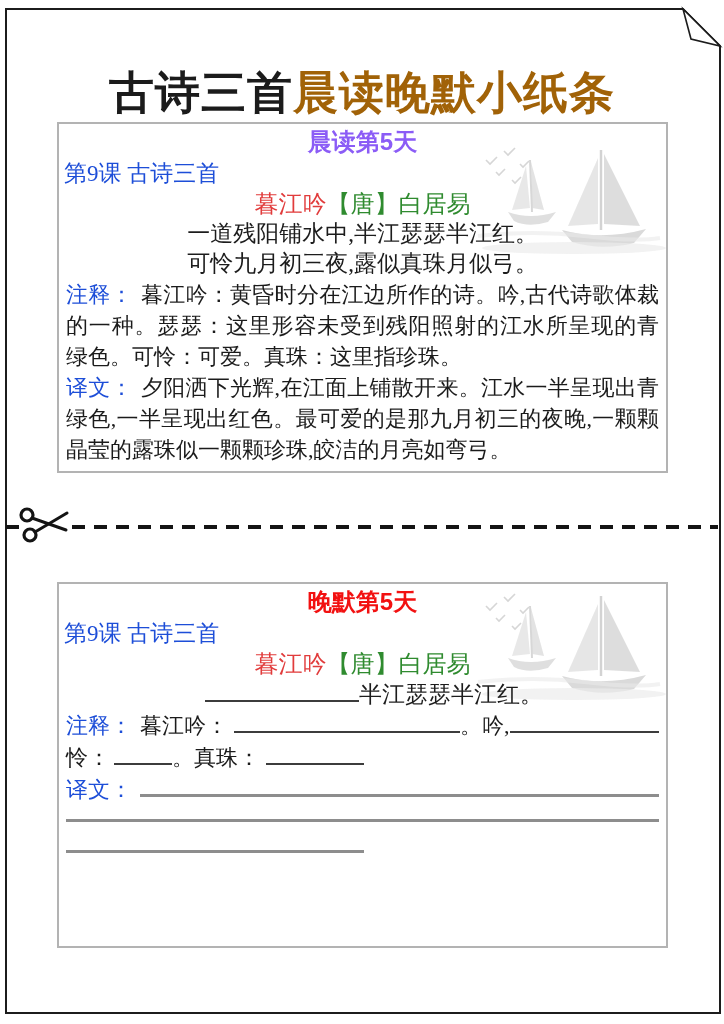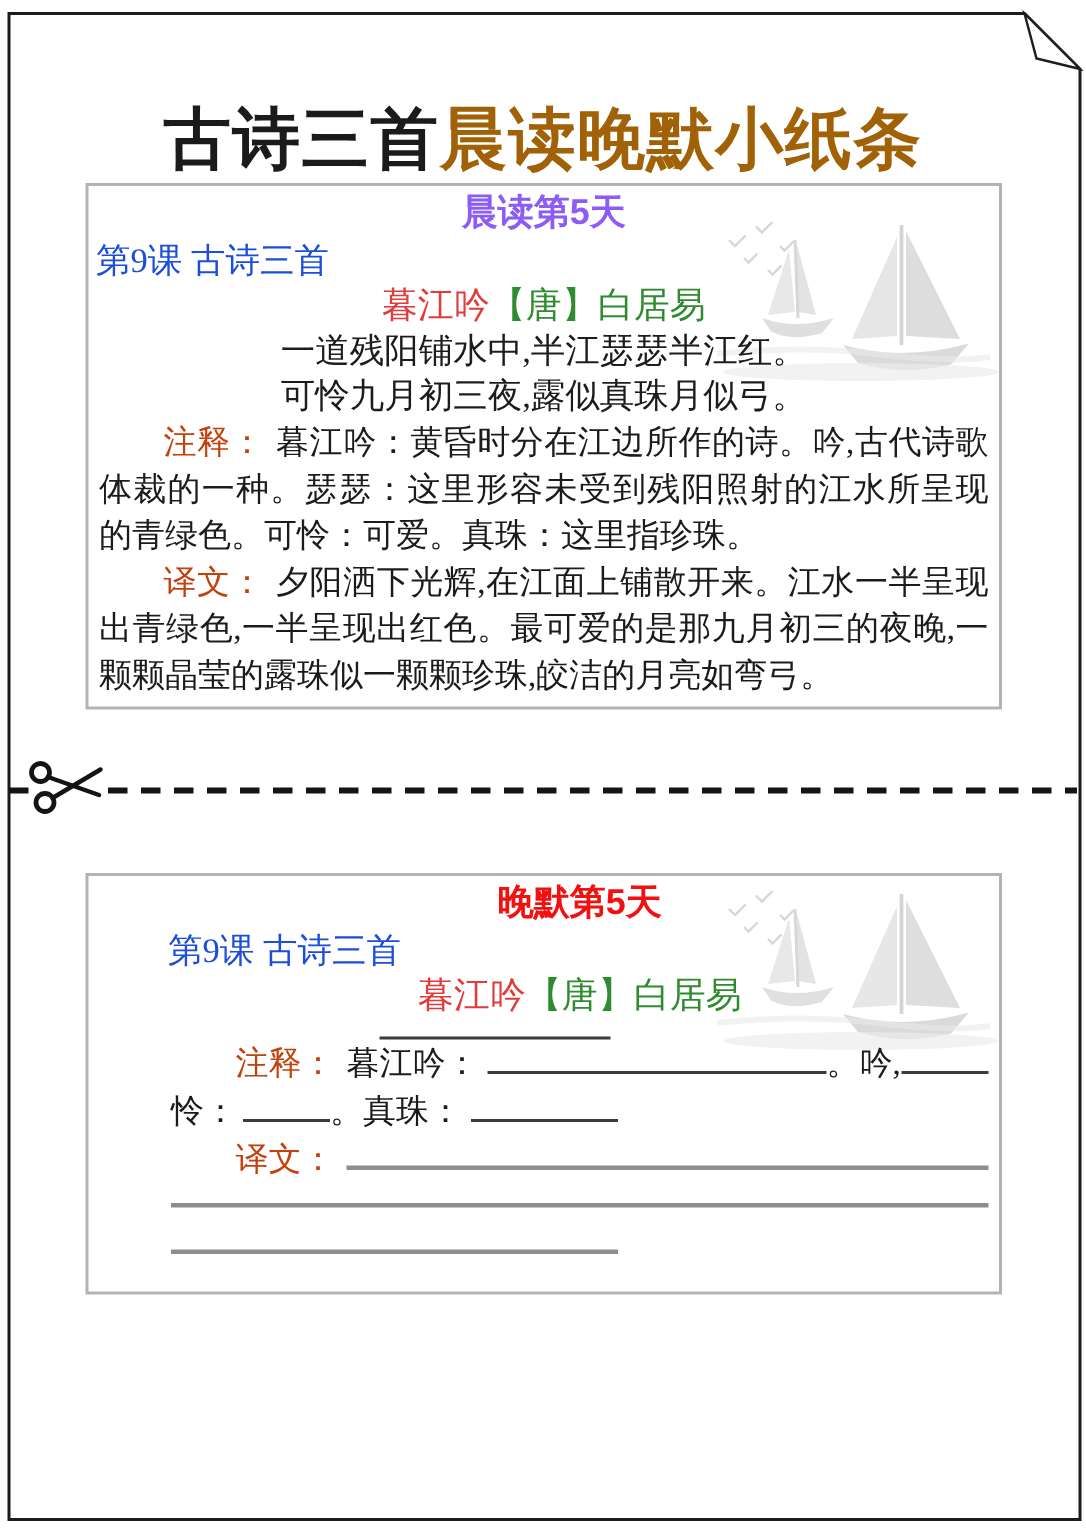--- a/index.html
+++ b/index.html
@@ -14,38 +14,38 @@
     position:absolute;top:34px;left:0;width:100%;text-align:center;
     font-size:45px;font-weight:bold;line-height:58px;white-space:nowrap;letter-spacing:1px;
   }
   .title-red{color:#a16207;}
   
   .card{
     position:absolute;left:57px;width:611px;border:2px solid #b3b3b3;
     box-sizing:border-box;background:transparent;overflow:hidden;
   }
   #morning-card{top:122px;height:351px;}
-  #evening-card{top:582px;height:281px;padding-left:48px;}
+  #evening-card{top:582px;height:366px;}
   .card-inner{position:relative;padding:4px 5px 0 5px;z-index:1;}
   .watermark{position:absolute;right:0;width:192px;height:112px;opacity:.55;z-index:0;}
   #morning-card .watermark{top:20px;}
   #evening-card .watermark{top:6px;}
   .sheet-header{
     text-align:center;font-family:"Liberation Sans","DejaVu Sans",sans-serif;
     font-weight:bold;font-size:24px;line-height:28px;
   }
   .hdr-blue{color:#8b5cf6;text-align:center;}
   .hdr-red{color:#f21111;}
   .lesson{color:#1d4ed8;font-size:23px;line-height:30px;margin-top:3px;}
   .poem-title{text-align:center;font-size:24px;line-height:30px;}
   .poem-name{color:#e13c3c;}
   .poem-author{color:#2f8b2f;text-align:center;}
   .poem-line{text-align:center;font-size:23px;line-height:30px;color:#1c1c1c;}
   .para{font-size:22px;line-height:31px;text-align:justify;color:#1b1b1b;padding:0 2px;}
-  .label-blue{color:#c2410c;margin-left:43px;}
+  .label-blue{color:#1d4ed8;}
   .lbl-gap{margin-right:8px;}
   
   .fline{display:flex;align-items:baseline;font-size:23px;line-height:31px;color:#1c1c1c;}
   .fill-indent{padding-left:141px;}
   .nline{display:flex;align-items:baseline;font-size:22px;line-height:32px;color:#1b1b1b;padding:0 2px;}
   .blank{display:inline-block;height:12px;border-bottom:2px solid #3c3c3c;flex:0 0 auto;}
   .grow{flex:1 1 auto;}
   .spacer{flex:1 1 auto;height:1px;}
   .uline{display:inline-block;height:12px;border-bottom:3px solid #8d8d8d;}
   .rule-full{border-bottom:3px solid #8d8d8d;height:0;margin:13px 2px 0 2px;}
@@ -137,20 +137,21 @@
     <path d="M4 92 Q60 86 110 92 T186 94" stroke="#d8d8d8" stroke-width="4" fill="none" opacity="0.6"></path>
   </svg>
   <div class="card-inner">
     <div class="sheet-header hdr-red">晚默第5天</div>
     <div class="lesson">第9课 古诗三首</div>
     <div class="poem-title">
       <span class="poem-name">暮江吟</span><span class="poem-author">【唐】白居易</span>
     </div>
     <div class="fline fill-indent">
       <span class="blank" style="width:154px"></span>
+      <span>半江瑟瑟半江红。</span>
       <span class="spacer"></span>
     </div>
     <div class="nline">
       <span class="label-blue lbl-gap">注释：</span>
       <span>暮江吟：</span>
       <span class="blank" style="width:226px;margin-left:6px"></span>
       <span>。吟,</span>
       <span class="blank grow"></span>
     </div>
     <div class="nline">

